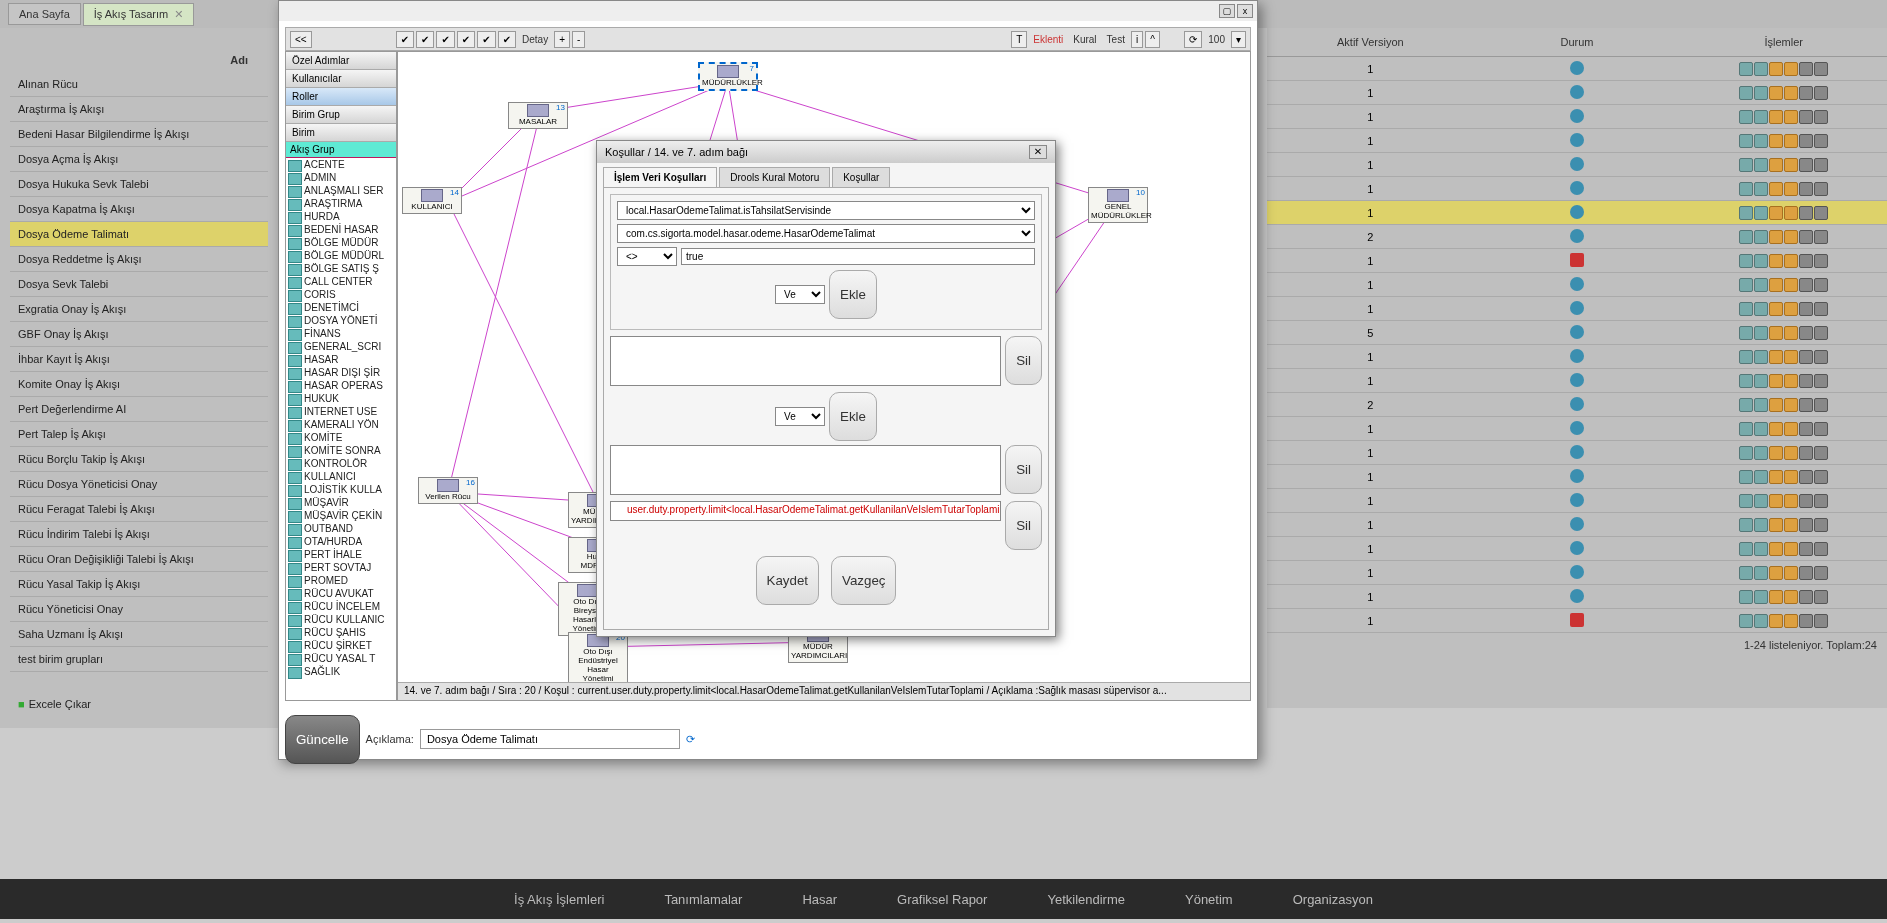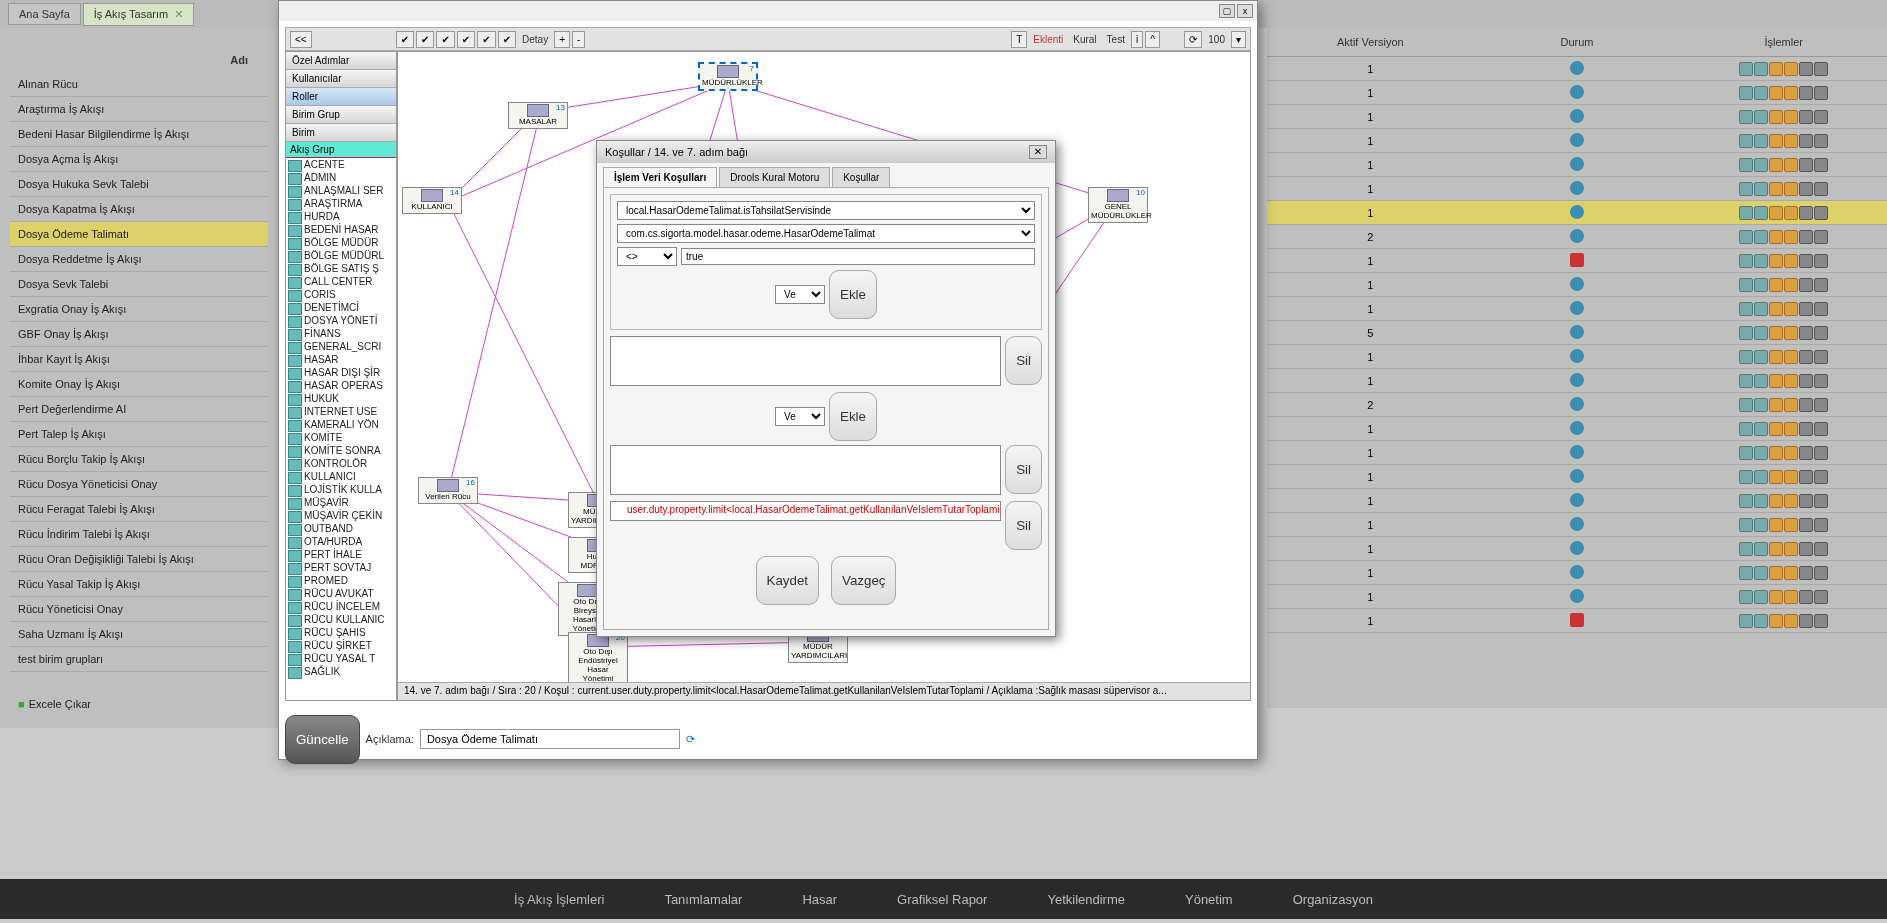--- a/index.html
+++ b/index.html
@@ -415,20 +415,21 @@
         <div class="actions-cell">
           <span class="action-ic"></span>
           <span class="action-ic"></span>
           <span class="action-ic y"></span>
           <span class="action-ic y"></span>
           <span class="action-ic g"></span>
           <span class="action-ic g"></span>
         </div>
       </div>
     </div>
+  <div class="right-footer">1-24 listeleniyor. Toplam:24</div>
 </div>
 
 <div class="modal-overlay">
   <div class="modal-titlebar">
     <div class="titlebar-btn">▢</div>
     <div class="titlebar-btn">x</div>
   </div>
 
   <div class="designer-toolbar">
     <div class="tb-btn">&lt;&lt;</div>

